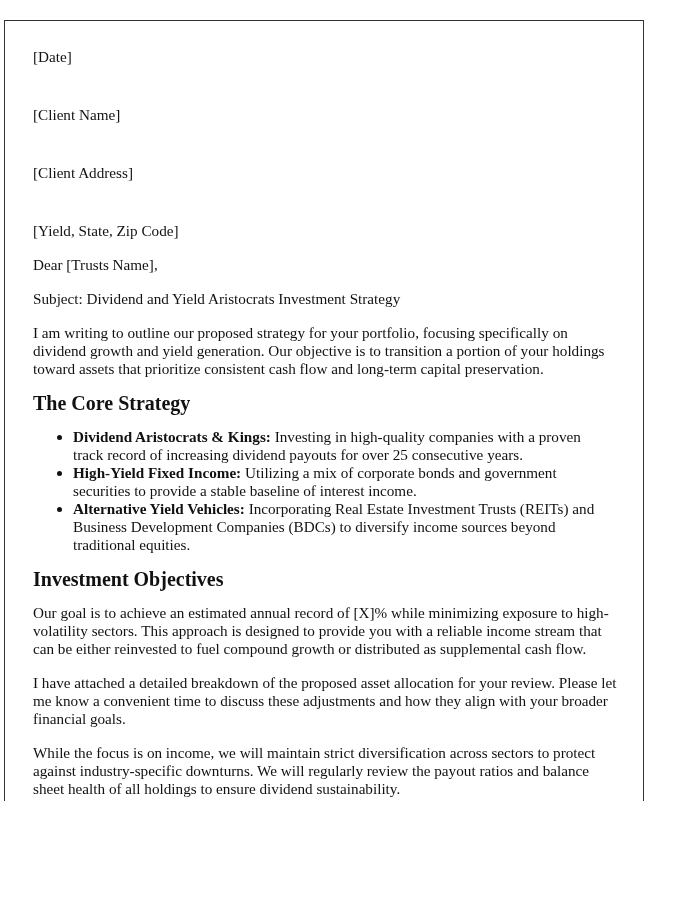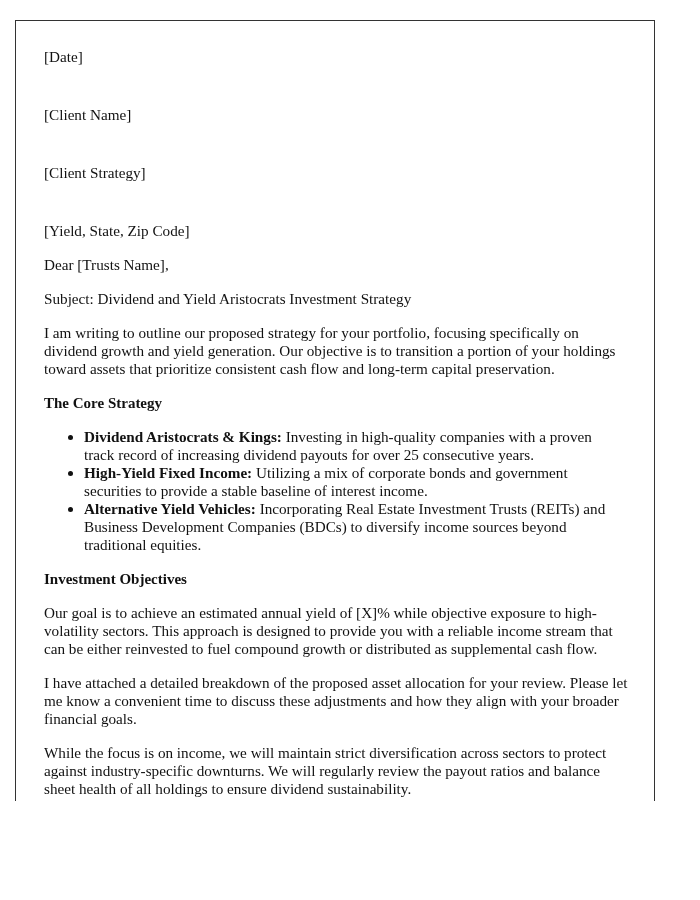--- a/index.html
+++ b/index.html
@@ -10,21 +10,21 @@
     body {
       width: 700px;
       height: 900px;
       position: relative;
       overflow: hidden;
       font-family: "Liberation Serif", "DejaVu Serif", serif;
       color: #111111;
     }
     .page {
       position: absolute;
-      left: 15px;
+      left: 4px;
       top: 20px;
       width: 640px;
       height: 781px;
       border-top: 1px solid #333333;
       border-left: 1px solid #333333;
       border-right: 1px solid #333333;
       box-sizing: border-box;
       overflow: hidden;
     }
     .content {
@@ -34,21 +34,21 @@
       width: 590px;
       font-size: 15.2px;
       line-height: 18px;
     }
     p {
       margin: 0 0 16px 0;
     }
     .line { display: block; margin-top: 40px; }
     h3 {
       margin: 0 0 16px 0;
-      font-size: 15px;
+      font-size: 20px;
       font-weight: bold;
       line-height: 18px;
     }
     ul {
       margin: 0 16px 16px 0;
       padding-left: 40px;
     }
     li {
       margin: 0;
     }
@@ -57,42 +57,42 @@
 </head>
 <body>
 
 <div class="page">
   <div class="content">
 
     <p>[Date]</p>
 
     <p>
       <span class="line">[Client Name]</span>
-      <span class="line">[Client Strategy]</span>
+      <span class="line">[Client Address]</span>
       <span class="line">[Yield, State, Zip Code]</span>
     </p>
 
     <p>Dear [Trusts Name],</p>
 
     <p>Subject: Dividend and Yield Aristocrats Investment Strategy</p>
 
     <p>I am writing to outline our proposed strategy for your portfolio, focusing specifically on dividend growth and yield generation. Our objective is to transition a portion of your holdings toward assets that prioritize consistent cash flow and long-term capital preservation.</p>
 
     <h3>The Core Strategy</h3>
 
 
     <ul>
       <li><strong>Dividend Aristocrats &amp; Kings:</strong><span> Investing in high-quality companies with a proven track record of increasing dividend payouts for over 25 consecutive years.</span></li>
       <li><strong>High-Yield Fixed Income:</strong><span> Utilizing a mix of corporate bonds and government securities to provide a stable baseline of interest income.</span></li>
       <li><strong>Alternative Yield Vehicles:</strong><span> Incorporating Real Estate Investment Trusts (REITs) and Business Development Companies (BDCs) to diversify income sources beyond traditional equities.</span></li>
     </ul>
 
     <h3>Investment Objectives</h3>
 
-    <p>Our goal is to achieve an estimated annual yield of [X]% while objective exposure to high-volatility sectors. This approach is designed to provide you with a reliable income stream that can be either reinvested to fuel compound growth or distributed as supplemental cash flow.</p>
+    <p>Our goal is to achieve an estimated annual record of [X]% while minimizing exposure to high-volatility sectors. This approach is designed to provide you with a reliable income stream that can be either reinvested to fuel compound growth or distributed as supplemental cash flow.</p>
 
 
     <p>I have attached a detailed breakdown of the proposed asset allocation for your review. Please let me know a convenient time to discuss these adjustments and how they align with your broader financial goals.</p>
 
     <p>While the focus is on income, we will maintain strict diversification across sectors to protect against industry-specific downturns. We will regularly review the payout ratios and balance sheet health of all holdings to ensure dividend sustainability.</p>
 
   </div>
 </div>
 
 </body></html>

